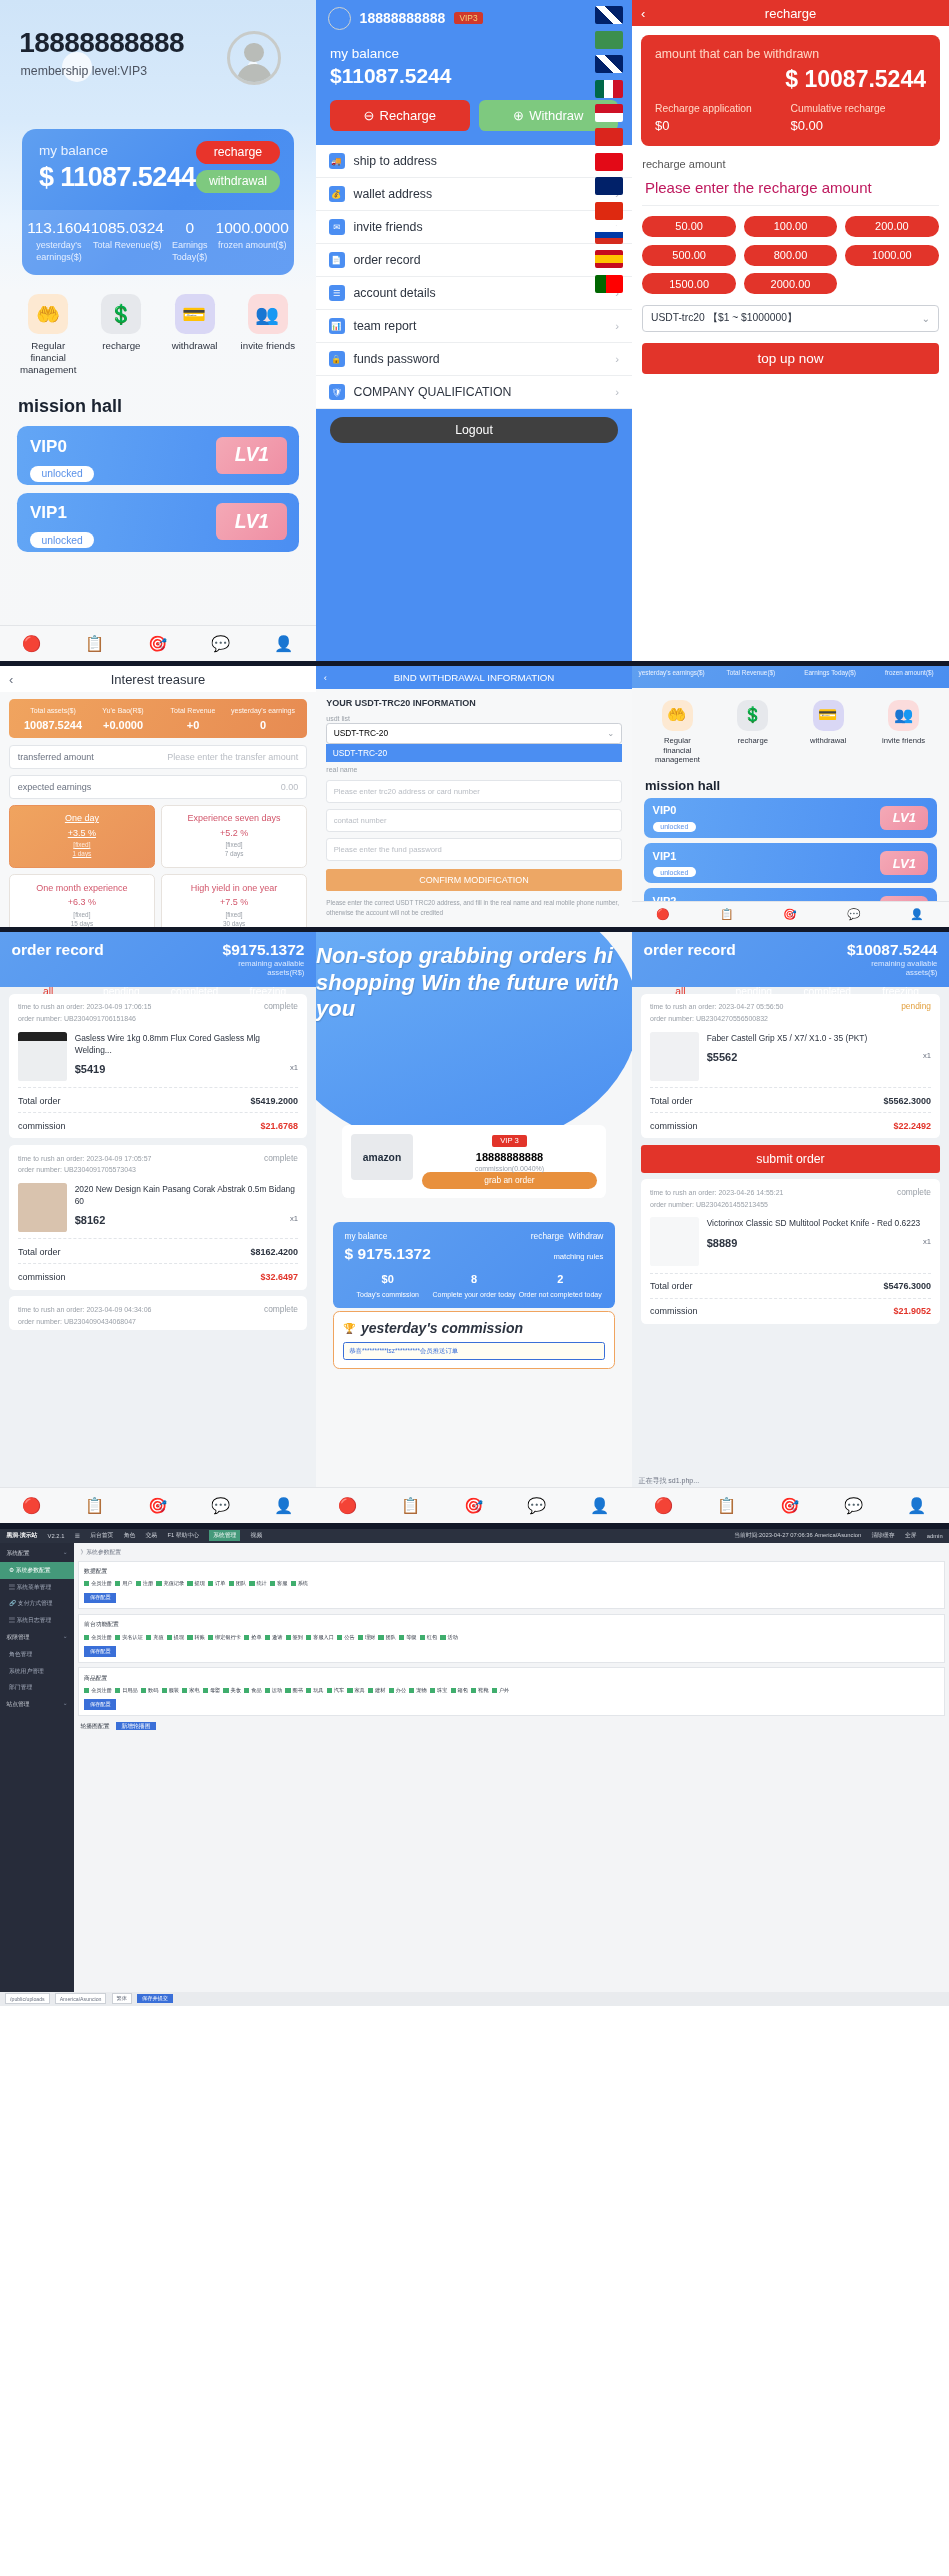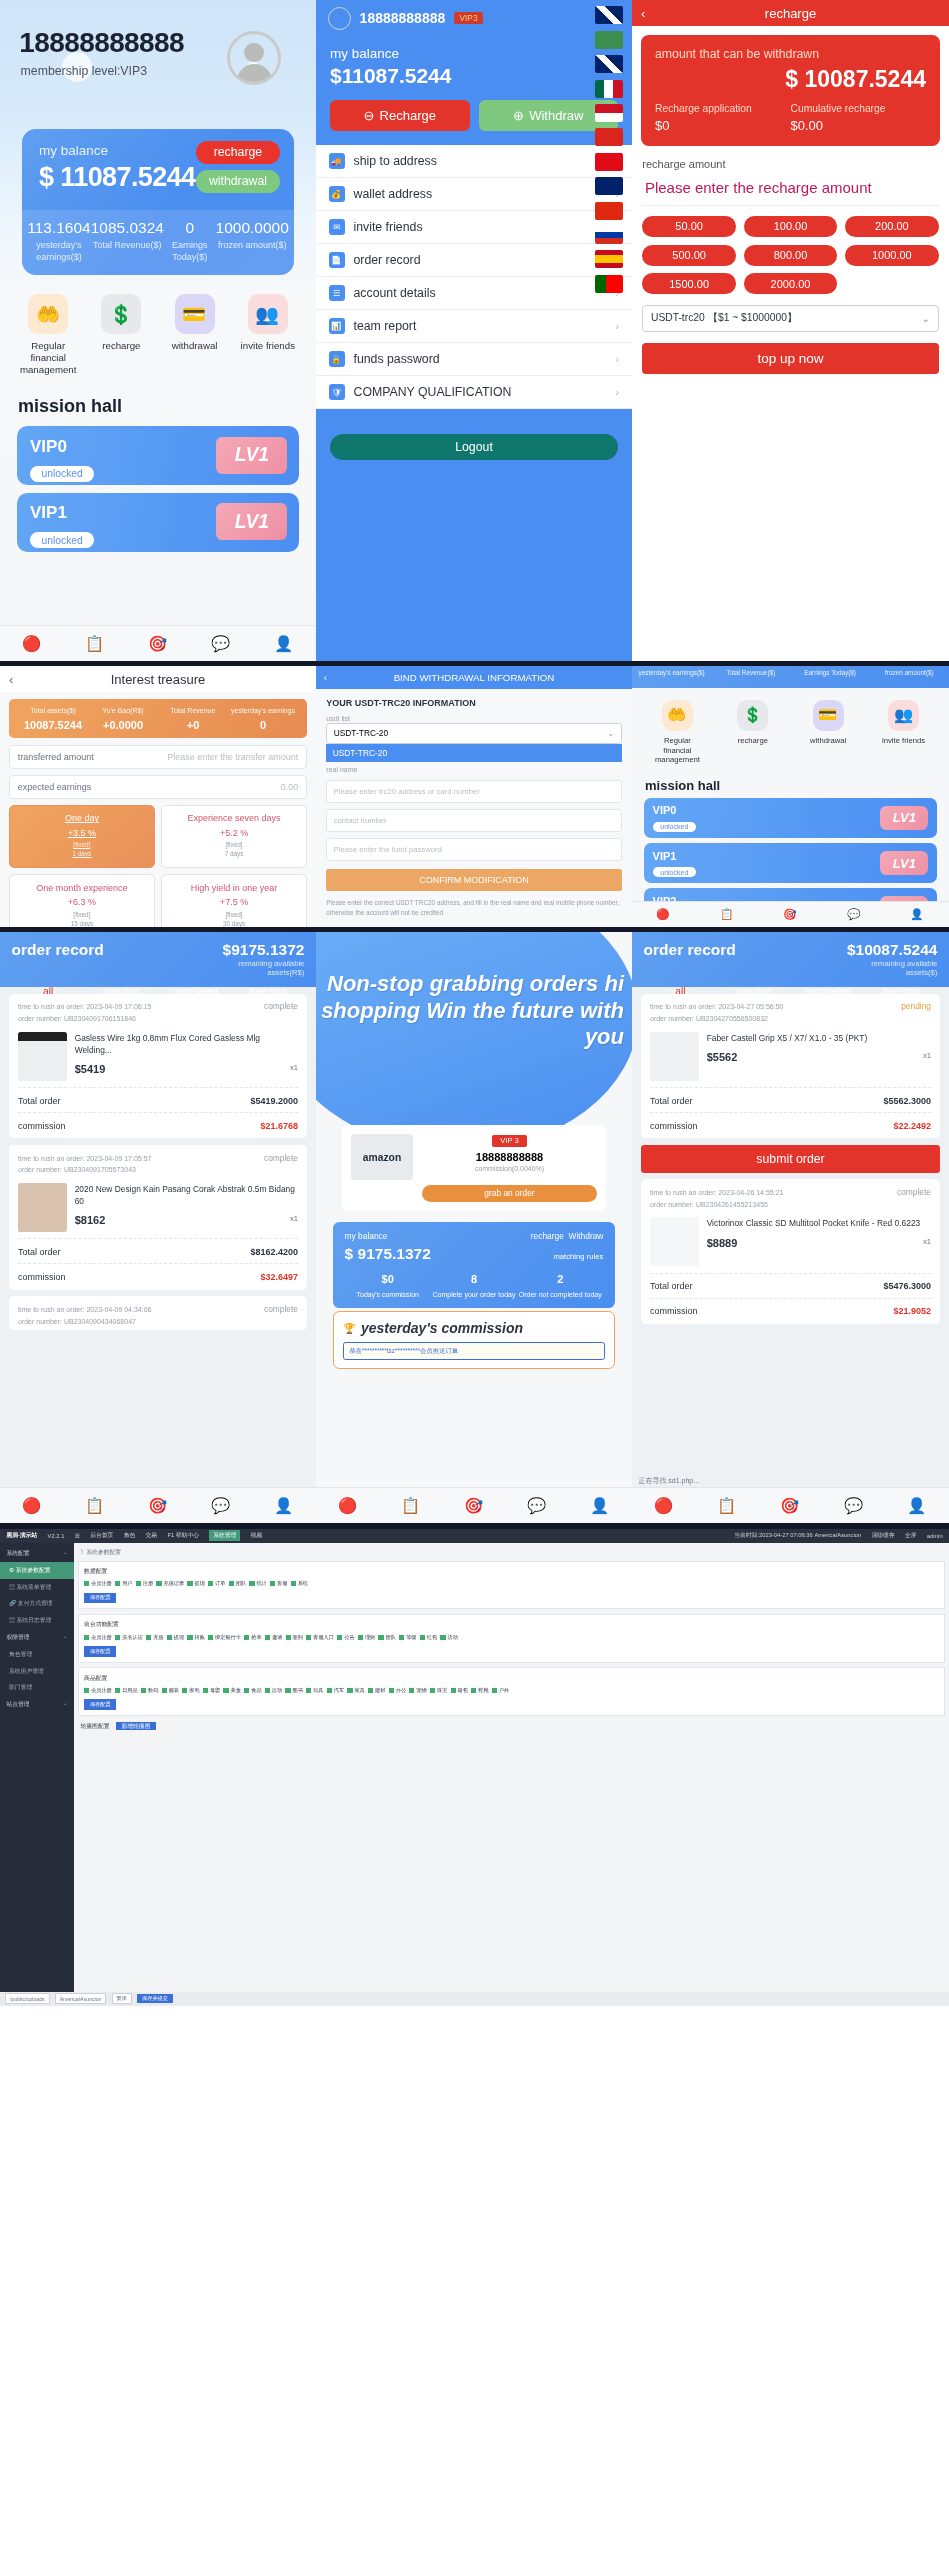--- a/index.html
+++ b/index.html
@@ -62,21 +62,21 @@
   .p2 .bal { padding:10.3px 14px 0; color:#fff;}
   .p2 .bal .l { font-size:13.5px; }
   .p2 .bal .a { font-size:21px; font-weight:bold; margin-top:3px;}
   .p2 .acts { display:flex; gap:9px; padding:11.6px 14px 0; }
   .p2 .acts .b { flex:1; height:31px; border-radius:6.4px; display:flex;align-items:center;justify-content:center;gap:5.2px;color:#fff;font-size:13px;}
   .p2 .acts .b.r { background:#e2342a; } .p2 .acts .b.g { background:#7ec97f; }
   .menu { margin-top:14px; background:#fff; }
   .mi { display:flex; align-items:center; gap:9px; padding:0 13px; height:33px; border-bottom:0.6px solid #eceef0; font-size:12.3px; color:#2d3440;}
   .mi .ic { width:15.5px;height:15.5px;border-radius:3.2px;background:#4b8ef2;display:flex;align-items:center;justify-content:center;color:#fff;font-size:8.4px;}
   .mi .ch { margin-left:auto; color:#b7bcc4; font-size:11.6px;}
-  .logout { margin:25px 14px; height:26px;border-radius:13px;background:#0f766e;color:#fff;display:flex;align-items:center;justify-content:center;font-size:12.3px;}
+  .logout { margin:8px 14px; height:26px;border-radius:13px;background:#404040;color:#fff;display:flex;align-items:center;justify-content:center;font-size:12.3px;}
   .flags { position:absolute; right:9px; top:6.4px; display:flex; flex-direction:column; gap:6.4px;}
   .flag { width:28px;height:18px;border-radius:1.9px; overflow:hidden; position:relative; background:#ddd;}
 
   
   .p3 { height:661px; background:#fff; }
   .p3 .hd { height:26px; background:#e2342a; color:#fff; display:flex; align-items:center; justify-content:center; font-size:13px; position:relative;}
   .p3 .hd .bk { position:absolute; left:9px; font-size:13px; }
   .redcard { margin:9px; background:#e2342a; border-radius:7.7px; color:#fff; padding:11.6px 14px 13px; }
   .redcard .t { font-size:12.3px; color:#ffd9c7;}
   .redcard .amt { font-size:23px; font-weight:bold; text-align:right; margin-top:5.2px;}
@@ -157,29 +157,29 @@
   .oprice { font-size:11px; font-weight:bold; margin-top:6.4px;}
   .oqty { float:right; font-size:7.7px; color:#6b7280; font-weight:normal;}
   .orow { display:flex; font-size:9px; color:#2d3440; padding-top:7.7px; margin-top:6.4px; border-top:0.6px dashed #e2e5e9;}
   .orow .rv { margin-left:auto; font-weight:bold;}
   .orow.c .rv { color:#e2342a; }
 
   
   .promo { height:591px; background:#f6f7f8; position:relative; overflow:hidden;}
   .promo .circ { position:absolute; left:-39px; top:-52px; width:361px;height:271px;border-radius:50%;
                  background:linear-gradient(160deg,#6fb2f7,#4a8ef0); }
-  .promo .ptxt { position:absolute; left:0; right:8px; top:10.3px; text-align:right; color:#fff; font-size:22px;
-                 font-weight:bold; font-style:italic; line-height:1.22; text-shadow:0.6px 1.3px 1.3px rgba(0,0,0,.18);margin-top:28px;}
+  .promo .ptxt { position:absolute; left:0; right:8px; top:10.3px; text-align:left; color:#fff; font-size:22px;
+                 font-weight:bold; font-style:italic; line-height:1.22; text-shadow:0.6px 1.3px 1.3px rgba(0,0,0,.18);}
   .gcard { position:absolute; left:26px; right:26px; top:193px; background:#fff; border-radius:6.4px; padding:9px; display:flex; gap:9px;}
   .gcard .logo { width:62px;height:46px;border-radius:3.9px;background:#e8eaed;display:flex;align-items:center;justify-content:center;font-size:10.3px;color:#232f3e;font-weight:bold;}
   .gcard .gr { flex:1; text-align:center;}
   .gcard .vp { display:inline-block;background:#e2342a;color:#fff;font-size:7.7px;padding:1.3px 7.7px;border-radius:1.9px;}
   .gcard .ph { font-size:11px;font-weight:bold;margin-top:3.9px;}
   .gcard .cm { font-size:7px;color:#9aa0a8;margin-top:2.6px;}
-  .gcard .gb { margin-top:13px;background:#e8903d;color:#fff;border-radius:9px;padding:3.2px 0;font-size:8.4px;}
+  .gcard .gb { margin-top:0;background:#e8903d;color:#fff;border-radius:9px;padding:3.2px 0;font-size:8.4px;}
   .mbal { position:absolute; left:17px; right:17px; top:290px; background:linear-gradient(135deg,#5f9ff0,#4a8ef0); border-radius:6.4px; color:#fff; padding:9px 11.6px;}
   .mbal .top { display:flex; font-size:8.4px; }
   .mbal .top .r { margin-left:auto; }
   .mbal .am { font-size:15.5px;font-weight:bold;margin-top:3.9px;}
   .mbal .mr { float:right; font-size:7.7px; margin-top:-11.6px;}
   .mbal .three { display:flex; margin-top:9px;}
   .mbal .three > div { flex:1; text-align:center; font-size:7px; line-height:1.4;}
   .mbal .three .v { font-size:11px;font-weight:bold;margin-bottom:1.9px;}
   .ycom { position:absolute; left:17px; right:17px; top:379px; background:#fff; border:1.3px solid #f0a45f; border-radius:6.4px; padding:7.7px 9px;}
   .ycom .h { font-size:14px;font-weight:bold;color:#2d3440;font-style:italic;}

